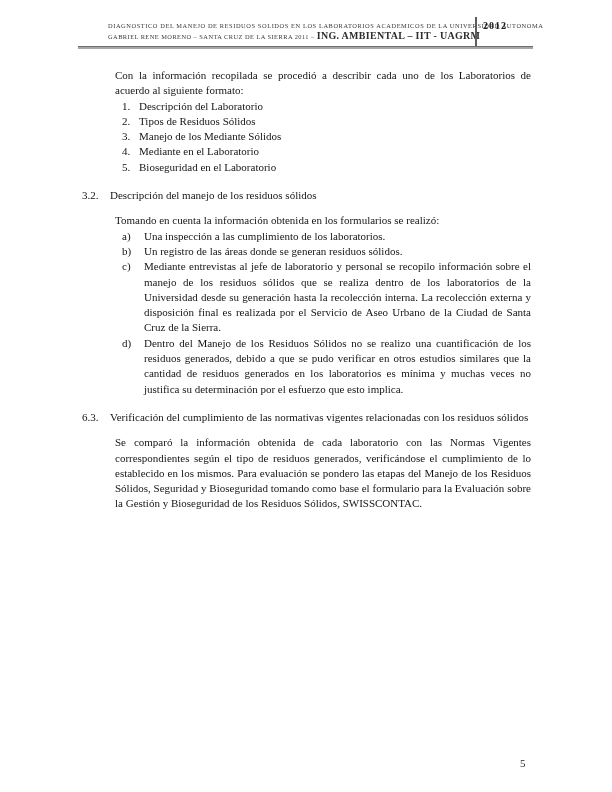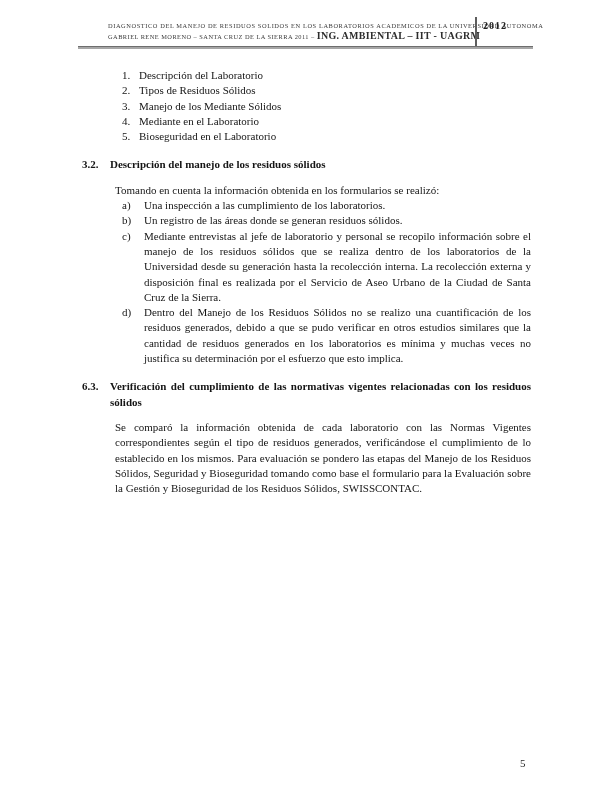--- a/index.html
+++ b/index.html
@@ -85,21 +85,21 @@
   .numlist .li { display: flex; }
   .nmark { flex: 0 0 17px; }
 
   .letlist { margin: 0 0 0 40px; padding: 0; }
   .letlist .li { display: flex; }
   .lmark { flex: 0 0 22px; }
   .ltext { flex: 1; text-align: justify; margin: 0; }
 
   .heading {
     display: flex;
-    font-weight: 700;
+    font-weight: 400;
     margin: 13px 0 10px 0;
     justify-content: center;
   }
   .hnum { flex: 0 0 28px; }
   .htext { flex: 1; text-align: justify; }
 
   .lead-gap { }
 
   .pagenum {
     position: absolute;
@@ -119,20 +119,21 @@
       <div class="hdr-line1">DIAGNOSTICO DEL MANEJO DE RESIDUOS SOLIDOS EN LOS LABORATORIOS ACADEMICOS DE LA UNIVERSIDAD AUTONOMA</div>
       <div class="hdr-line2"><span>GABRIEL RENE MORENO – SANTA CRUZ DE LA SIERRA 2011 – </span><span class="hdr-strong">ING. AMBIENTAL – IIT -  UAGRM</span></div>
     </div>
     <div class="hdr-vline"></div>
     <div class="hdr-year">2012</div>
     <div class="hdr-rule"></div>
   </header>
 
   <main class="body">
 
+    <p class="para indent1">Con la información recopilada se procedió  a describir cada uno de los Laboratorios de acuerdo al siguiente formato:</p>
 
     <ol class="numlist">
       <li class="li">
         <span class="nmark">1.</span>
         <span>Descripción del Laboratorio</span>
       </li>
       <li class="li">
         <span class="nmark">2.</span>
         <span>Tipos de Residuos Sólidos</span>
       </li>

